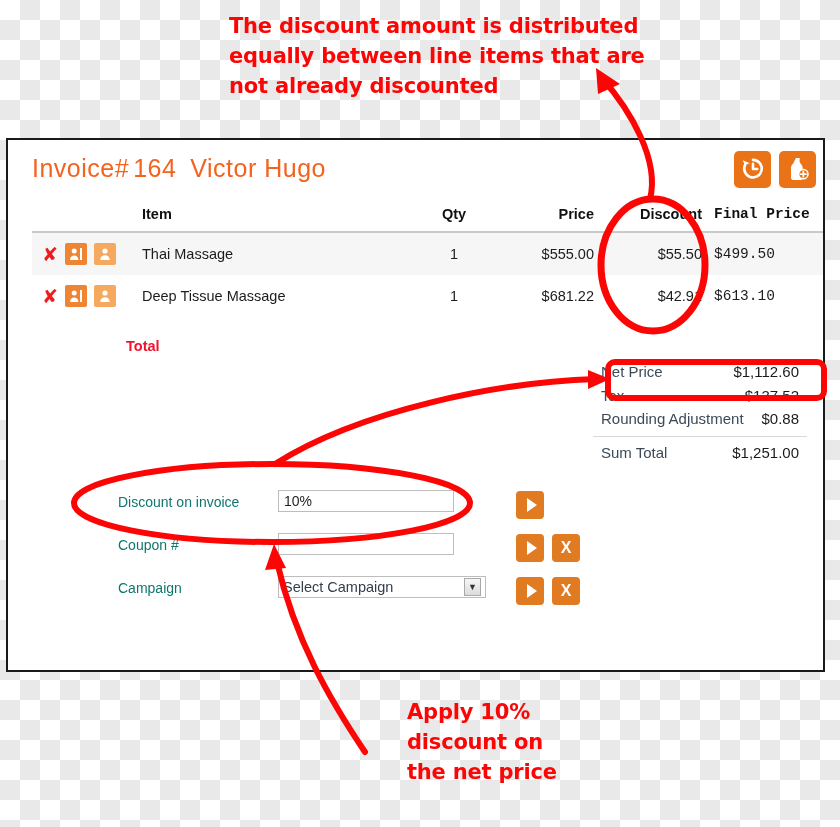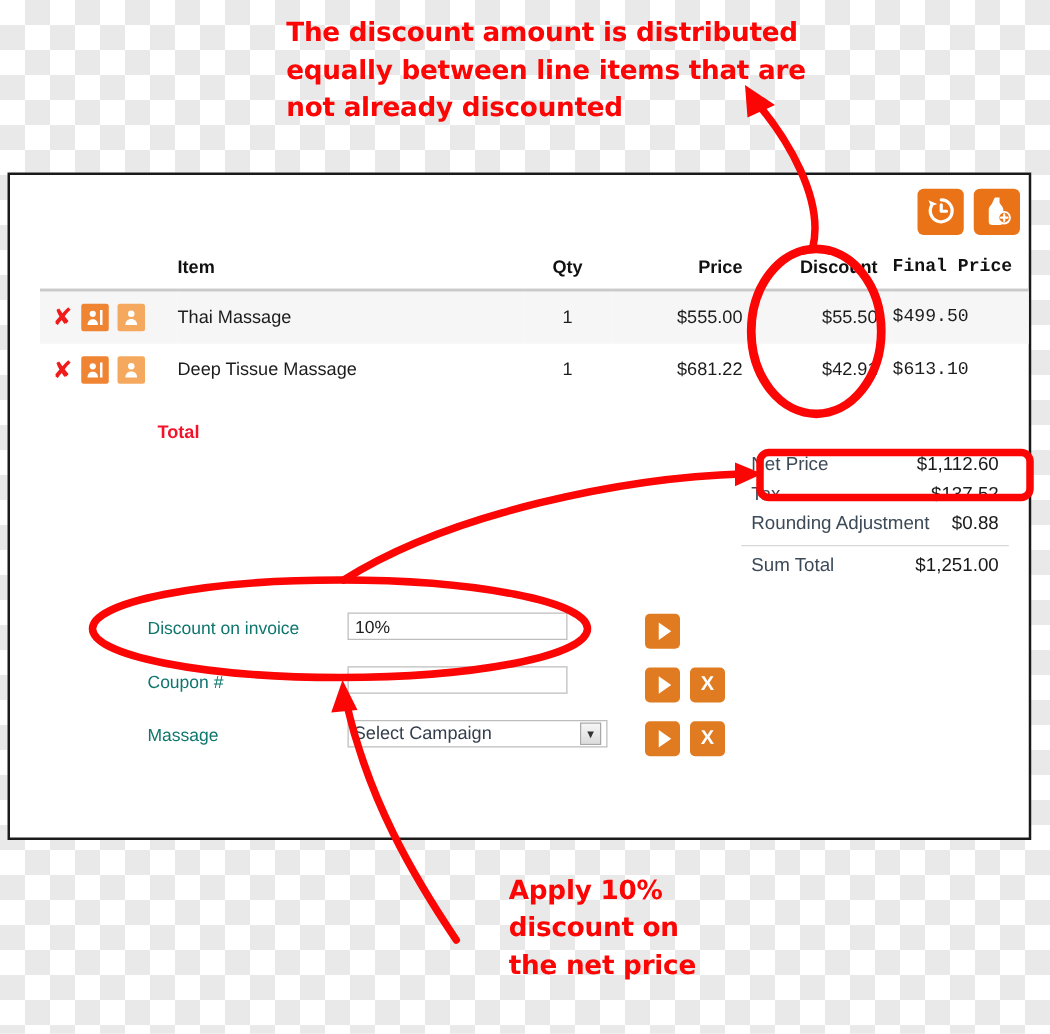--- a/index.html
+++ b/index.html
@@ -222,20 +222,23 @@
     left: 374px; top: 698px;
     font-size: 21px;
     letter-spacing: -0.2px;
   }
 </style>
 </head>
 <body>
 
 <div id="invoice-panel">
 
+  <div id="invoice-title">
+    <span>Invoice#</span><span class="num">164</span><span class="cust">Victor Hugo</span>
+  </div>
 
   <div class="hdr-btn" id="btn-history">
     <svg width="28" height="28" viewBox="0 0 24 24">
       <path d="M12 4.2a7.5 7.5 0 1 1-6.6 3.9" fill="none" stroke="#fff" stroke-width="2.2" stroke-linecap="round"></path>
       <path d="M3.2 4.4 L5.0 8.6 L9.3 7.0 Z" fill="#fff"></path>
       <path d="M12 7.6 V12 H15.6" fill="none" stroke="#fff" stroke-width="2.2" stroke-linecap="round" stroke-linejoin="round"></path>
     </svg>
   </div>
 
   <div class="hdr-btn" id="btn-add-item">
@@ -351,21 +354,21 @@
       <input class="txt-input" type="text" value="" style="">
       <div class="btn-group">
         <div class="sq-btn">
             <span class="tri"></span>
           </div>
         <div class="sq-btn">X</div>
       </div>
     </div>
 
     <div class="frm-row">
-      <div class="frm-label">Massage</div>
+      <div class="frm-label">Campaign</div>
       <div class="sel-input">
         <span>Select Campaign</span>
         <span class="sel-arrow">▼</span>
       </div>
       <div class="btn-group" style="margin-left:30px">
         <div class="sq-btn">
             <span class="tri"></span>
           </div>
         <div class="sq-btn">X</div>
       </div>

